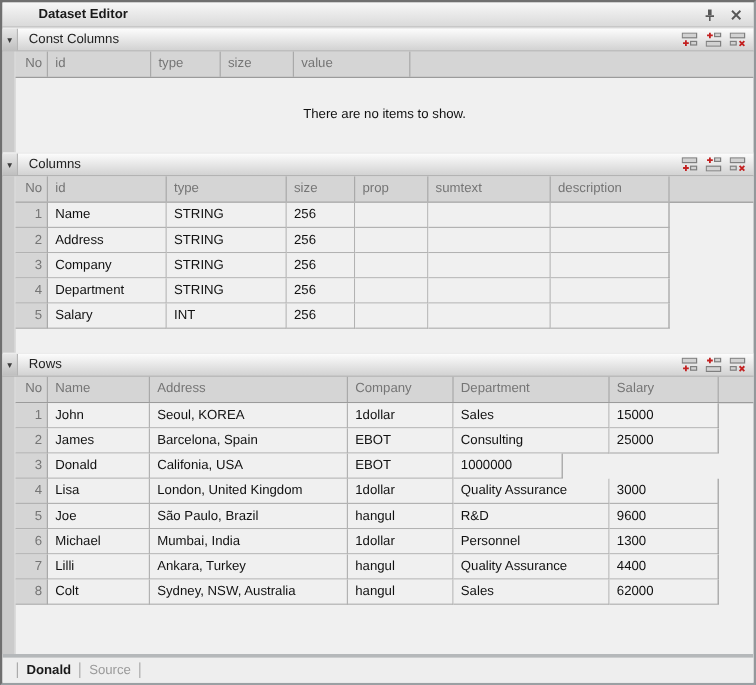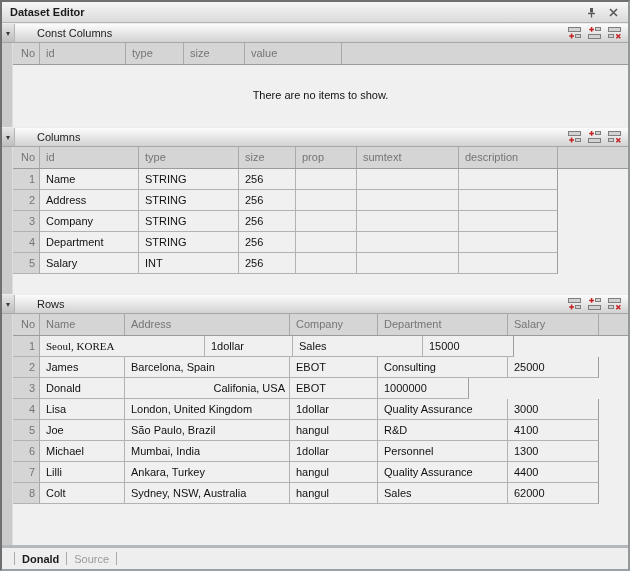--- a/index.html
+++ b/index.html
@@ -10,41 +10,41 @@
     background:#f0f0f0;
     display:flex;flex-direction:column;
     font-family:"Liberation Sans","DejaVu Sans",sans-serif;
     font-size:11px;color:#1a1a1a;overflow:hidden;
   }
   
   .titlebar{
     height:21px;flex:0 0 21px;display:flex;align-items:center;
     background:linear-gradient(#f7f7f7,#dadada);
     border-bottom:1px solid #b3b3b3;
-    padding:0 8px 0 8px;
+    padding:0 8px 0 30px;
   }
   .titlebar .title{font-weight:bold;flex:1;}
   .titlebar-icons{display:flex;align-items:center;gap:9px;}
   .tb-icon{width:13px;height:13px;display:flex;align-items:center;justify-content:center;cursor:default;}
   
   .section{display:flex;flex-direction:column;min-height:0;}
   .section.grow{flex:1;}
   .section-header{
     height:20px;flex:0 0 20px;display:flex;align-items:stretch;
     background:linear-gradient(#fcfcfc,#d2d2d2);
     border-top:1px solid #ececec;border-bottom:1px solid #a6a6a6;
   }
   .collapse-cell{
     width:13px;flex:0 0 13px;
     background:linear-gradient(#e6e6e6,#bfbfbf);
     border-right:1px solid #b5b5b5;
     display:flex;align-items:center;justify-content:center;
     font-size:8px;color:#3c3c3c;cursor:default;
   }
-  .section-title{flex:1;display:flex;align-items:center;padding-left:22px;color:#222;}
+  .section-title{flex:1;display:flex;align-items:center;padding-left:9px;color:#222;}
   .section-icons{display:flex;align-items:center;gap:5px;padding-right:6px;}
   .grid-btn{width:15px;height:14px;display:flex;align-items:center;justify-content:center;cursor:default;}
   
   .section-body{display:flex;flex:1;min-height:0;}
   .gutter{width:11px;flex:0 0 11px;background:#cbcbcb;border-right:1px solid #dedede;}
   .table-area{flex:1;display:flex;flex-direction:column;min-width:0;}
   .thead{
     display:flex;height:22px;flex:0 0 22px;
     background:#d5d5d5;color:#757575;
     border-bottom:1px solid #9b9b9b;
@@ -284,55 +284,56 @@
             <div class="hc" style="width: 85px;">Name</div>
             <div class="hc" style="width: 165px;">Address</div>
             <div class="hc" style="width: 88px;">Company</div>
             <div class="hc" style="width: 130px;">Department</div>
             <div class="hc" style="width: 91px;">Salary</div>
             <div class="hc filler"></div>
           </div>
         <div class="rows">
             <div class="row">
               <div class="cell no" style="width: 27px;">1</div>
-              <div class="cell" style="width: 165px; font-family: Liberation Serif, serif;">Seoul, KOREA</div>
+              <div class="cell" style="width: 85px;">John</div>
+              <div class="cell" style="width: 165px;">Seoul, KOREA</div>
               <div class="cell" style="width: 88px;">1dollar</div>
               <div class="cell" style="width: 130px;">Sales</div>
               <div class="cell" style="width: 91px;">15000</div>
             </div>
             <div class="row">
               <div class="cell no" style="width: 27px;">2</div>
               <div class="cell" style="width: 85px;">James</div>
               <div class="cell" style="width: 165px;">Barcelona, Spain</div>
               <div class="cell" style="width: 88px;">EBOT</div>
               <div class="cell" style="width: 130px;">Consulting</div>
               <div class="cell" style="width: 91px;">25000</div>
             </div>
             <div class="row">
               <div class="cell no" style="width: 27px;">3</div>
               <div class="cell" style="width: 85px;">Donald</div>
-              <div class="cell" style="width: 165px; text-align: right;">Califonia, USA</div>
+              <div class="cell" style="width: 165px;">Califonia, USA</div>
               <div class="cell" style="width: 88px;">EBOT</div>
               <div class="cell" style="width: 91px;">1000000</div>
             </div>
             <div class="row">
               <div class="cell no" style="width: 27px;">4</div>
               <div class="cell" style="width: 85px;">Lisa</div>
               <div class="cell" style="width: 165px;">London, United Kingdom</div>
               <div class="cell" style="width: 88px;">1dollar</div>
               <div class="cell" style="width: 130px;">Quality Assurance</div>
               <div class="cell" style="width: 91px;">3000</div>
             </div>
             <div class="row">
               <div class="cell no" style="width: 27px;">5</div>
               <div class="cell" style="width: 85px;">Joe</div>
               <div class="cell" style="width: 165px;">São Paulo, Brazil</div>
               <div class="cell" style="width: 88px;">hangul</div>
               <div class="cell" style="width: 130px;">R&amp;D</div>
-              <div class="cell" style="width: 91px;">4100</div>
+              <div class="cell" style="width: 91px;">9600</div>
             </div>
             <div class="row">
               <div class="cell no" style="width: 27px;">6</div>
               <div class="cell" style="width: 85px;">Michael</div>
               <div class="cell" style="width: 165px;">Mumbai, India</div>
               <div class="cell" style="width: 88px;">1dollar</div>
               <div class="cell" style="width: 130px;">Personnel</div>
               <div class="cell" style="width: 91px;">1300</div>
             </div>
             <div class="row">

